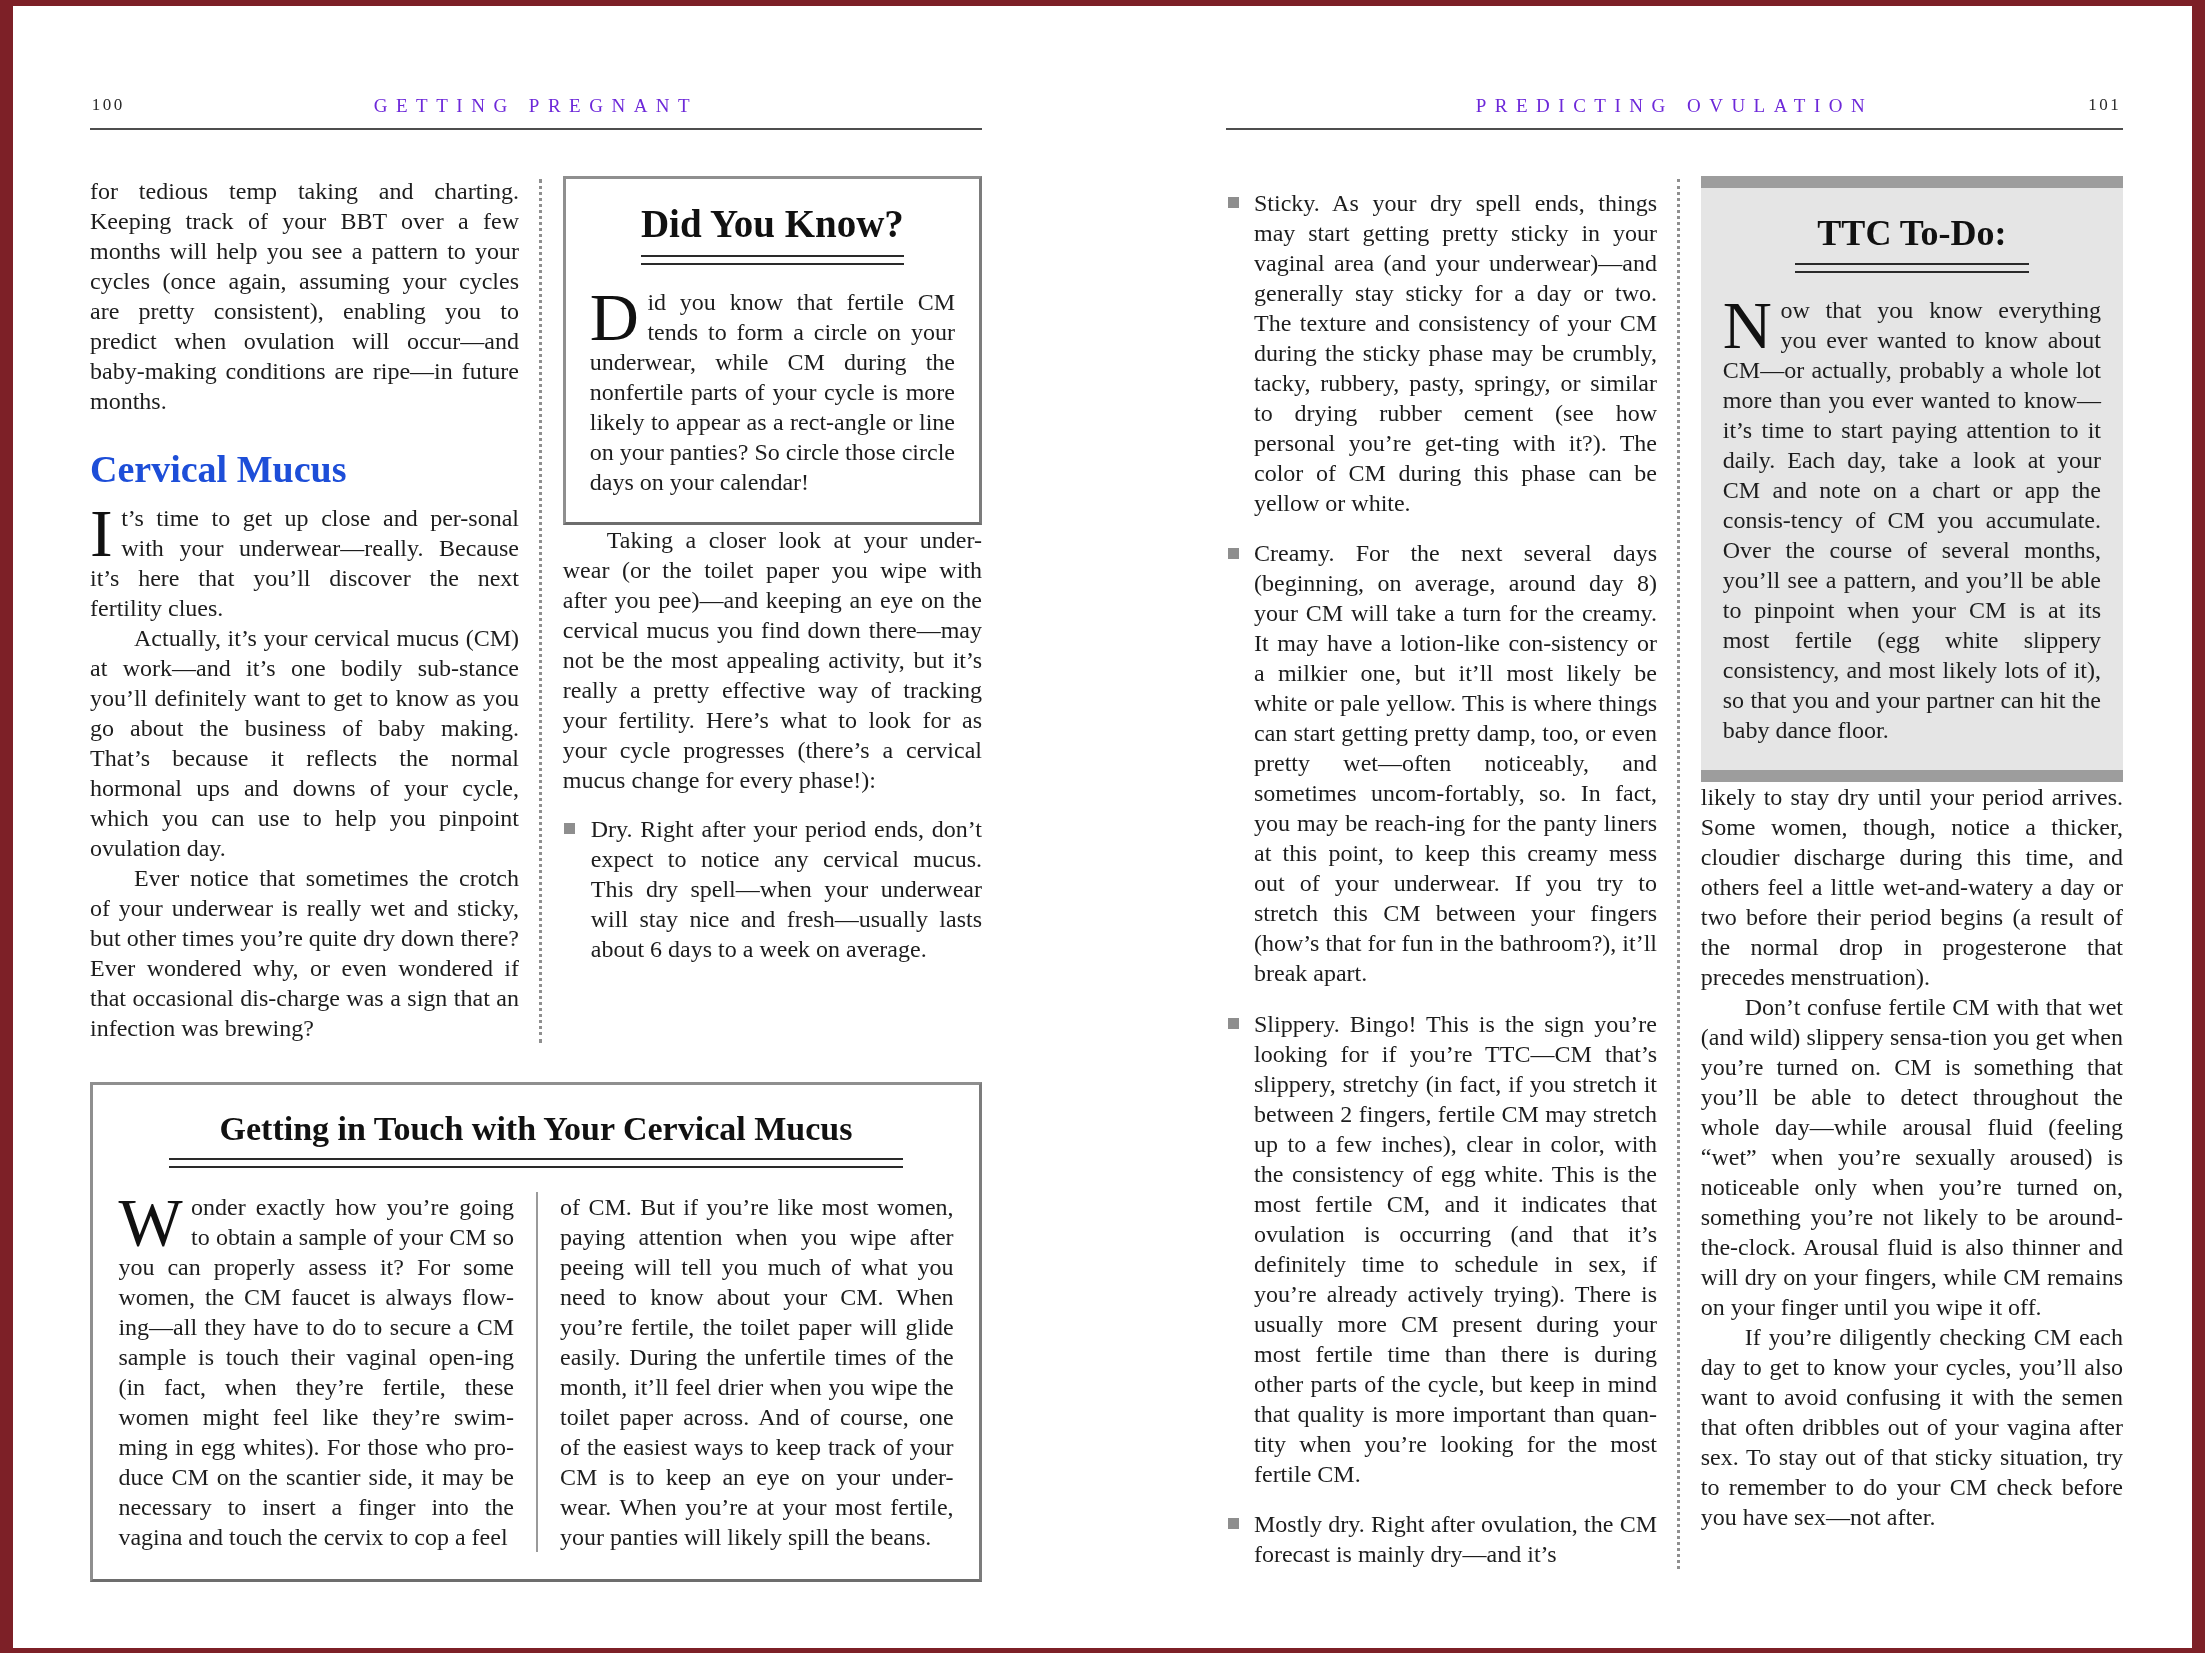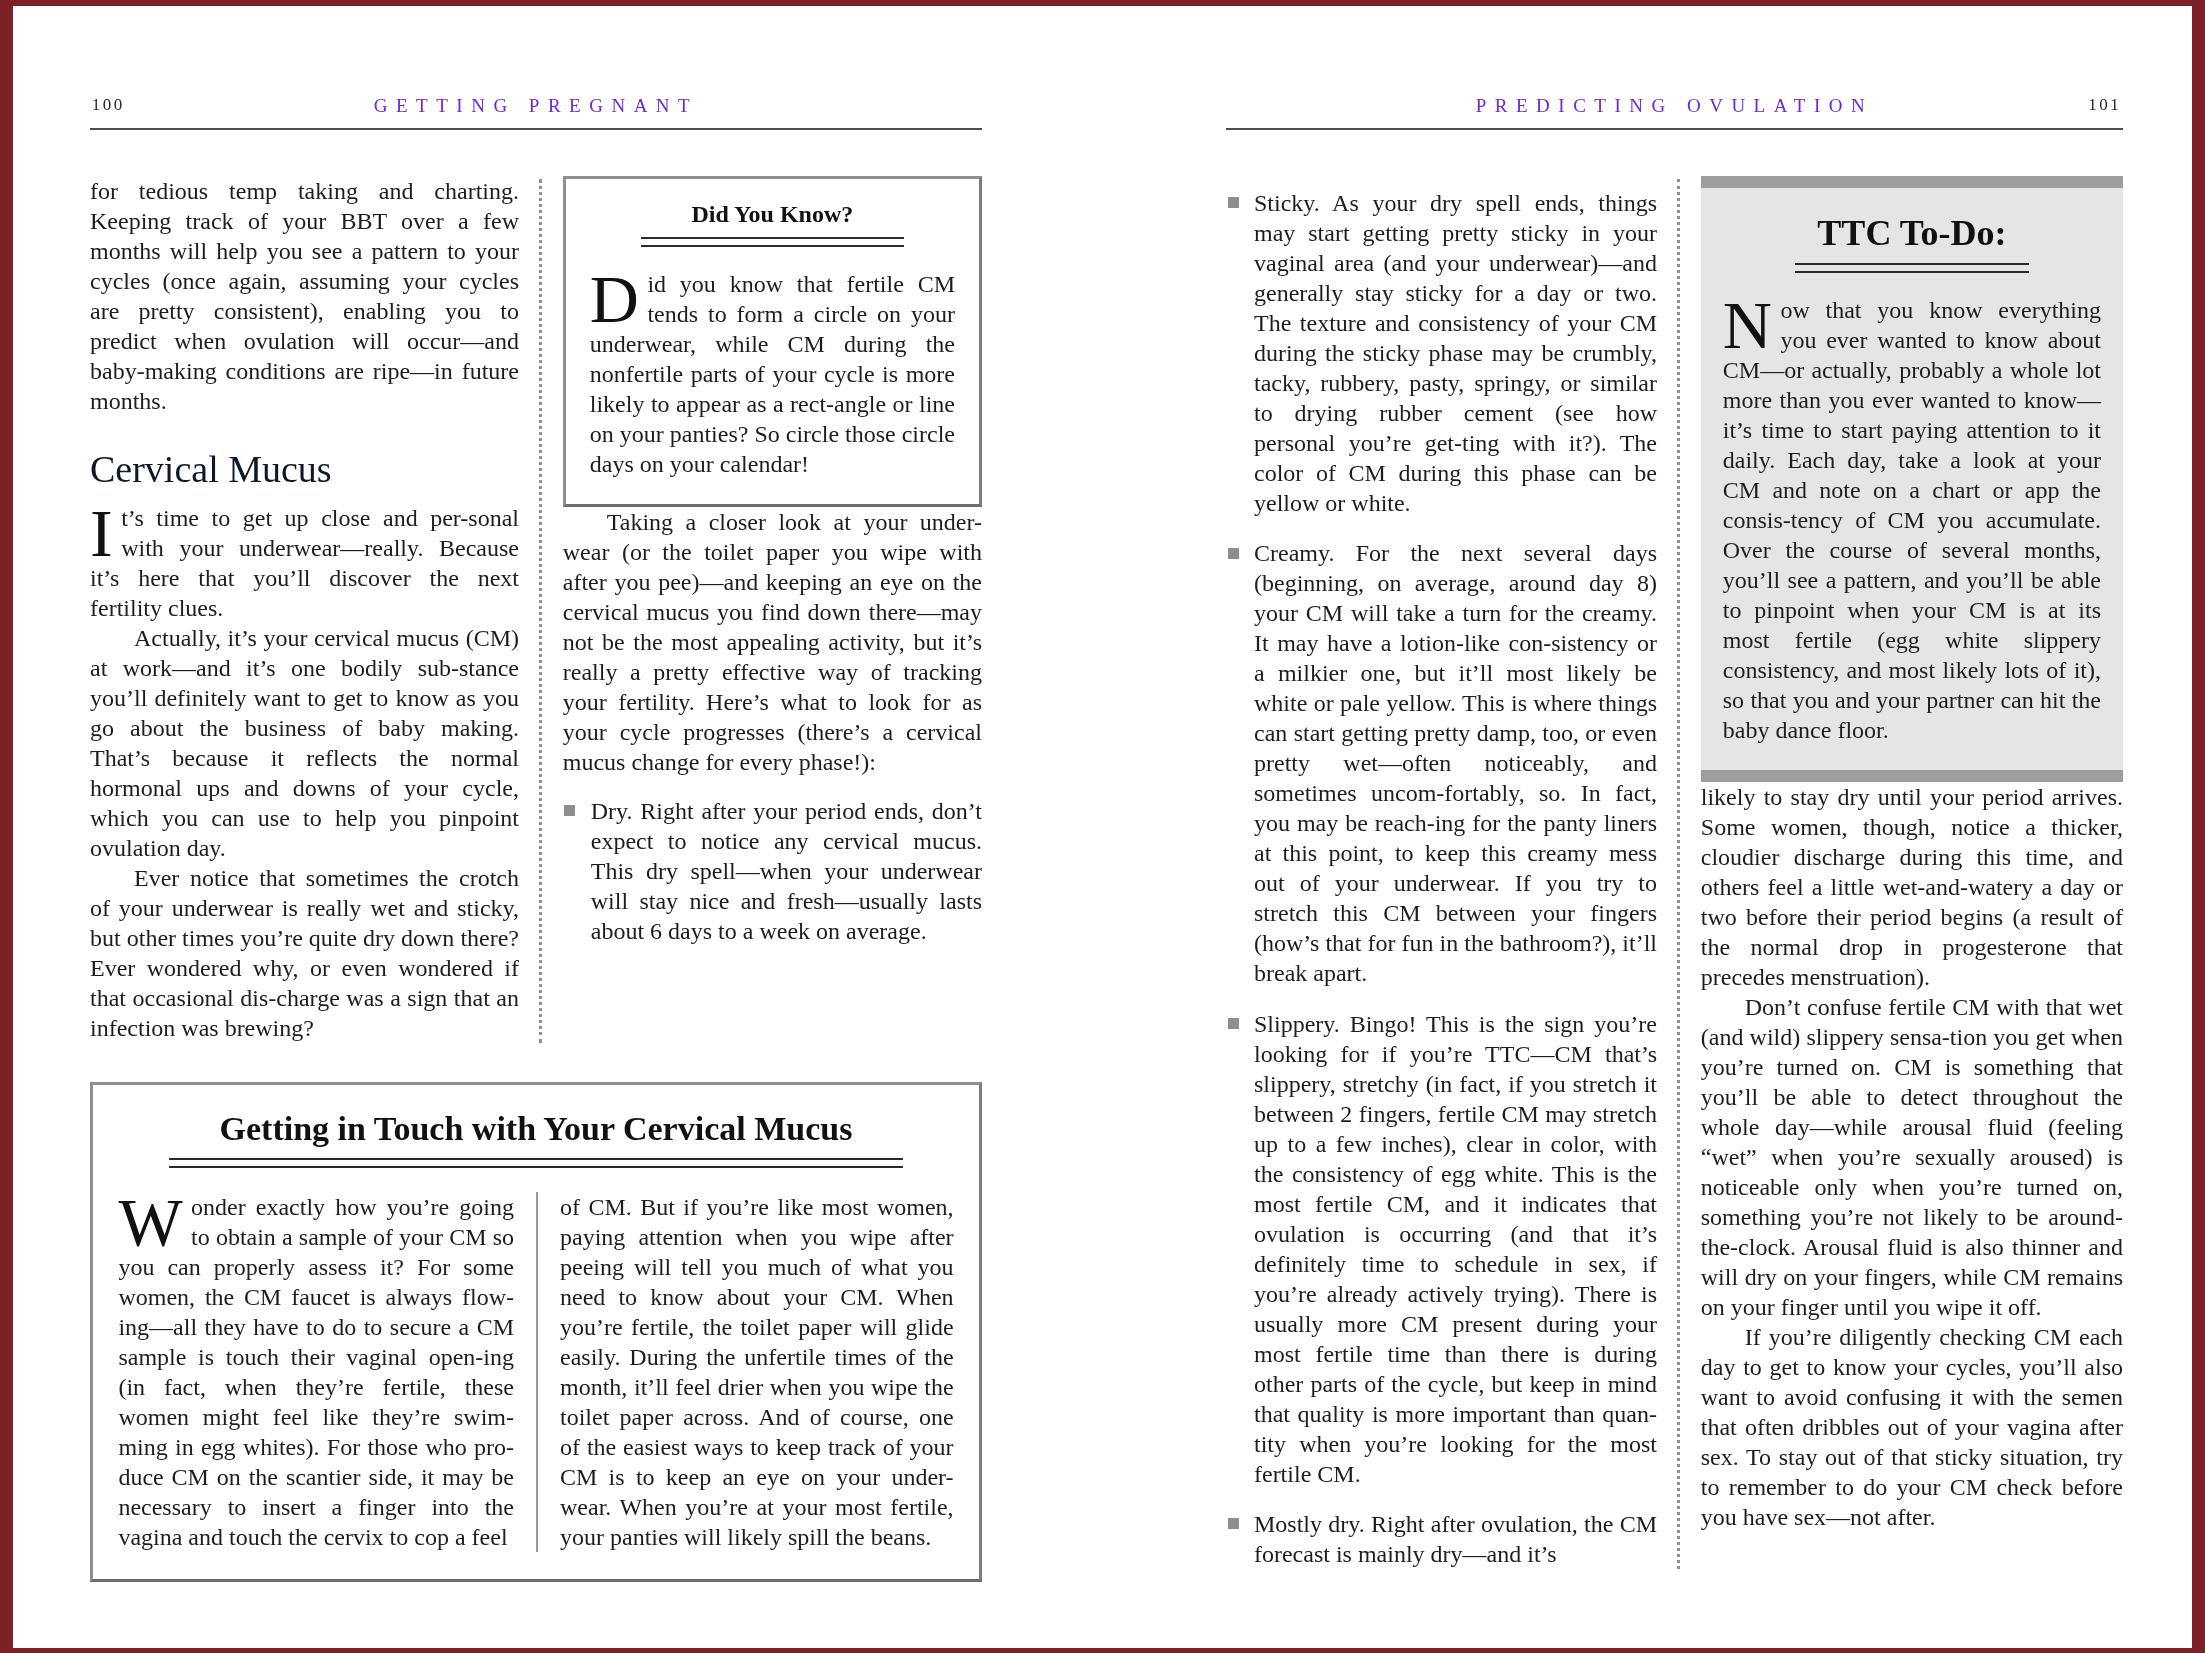--- a/index.html
+++ b/index.html
@@ -29,27 +29,27 @@
 
   .cols { display:flex; margin-top:46px; align-items:stretch; }
   .lp .col1 { flex:none; width:429px; }
   .rp .col1 { flex:none; width:431px; }
   .divider { flex:none; width:0; border-left:3.4px dotted #8f8f8f; margin:3.4px 20.4px 0 20.4px; }
   .col2 { flex:1; min-width:0; }
 
   p.body { font-size:24px; line-height:30px; text-align:justify; margin:0; }
   .ind { text-indent:44px; }
 
-  .section-heading { font-size:38px; font-weight:normal; margin:30.5px 0 12px 0; color:#0f172a; }
+  .section-heading { font-size:38px; font-weight:bold; margin:30.5px 0 12px 0; color:#1d4ed8; }
 
   .dropcap { float:left; font-size:68px; line-height:53px; padding:4.2px 8.5px 0 0; color:#111; }
 
   .gray-box { border:3.4px solid #8f8f8f; border-right-color:#7c7c7c; border-bottom-color:#6d6d6d; }
   .dyk-box { padding:22px 24px 25.4px; }
-  .box-title { text-align:center; font-size:24px; font-weight:bold; margin:0; color:#111; }
+  .box-title { text-align:center; font-size:39px; font-weight:bold; margin:0; color:#111; }
   .double-rule { height:6px; border-top:2.5px solid #2a2a2a; border-bottom:2.5px solid #2a2a2a; }
   .dyk-box .double-rule { width:72%; margin:8.5px auto 22px; }
 
   .bullet { display:flex; margin-top:20.4px; }
   .bullet.first { margin-top:12px; }
   .bullet-marker { flex:none; width:11px; height:11px; background:#8e8e8e; margin:9.3px 15.3px 0 1.7px; }
   .bullet p { flex:1; min-width:0; }
 
   .col2-para { margin-top:44px; }
   .col2 .bullet { margin-top:18.7px; }

